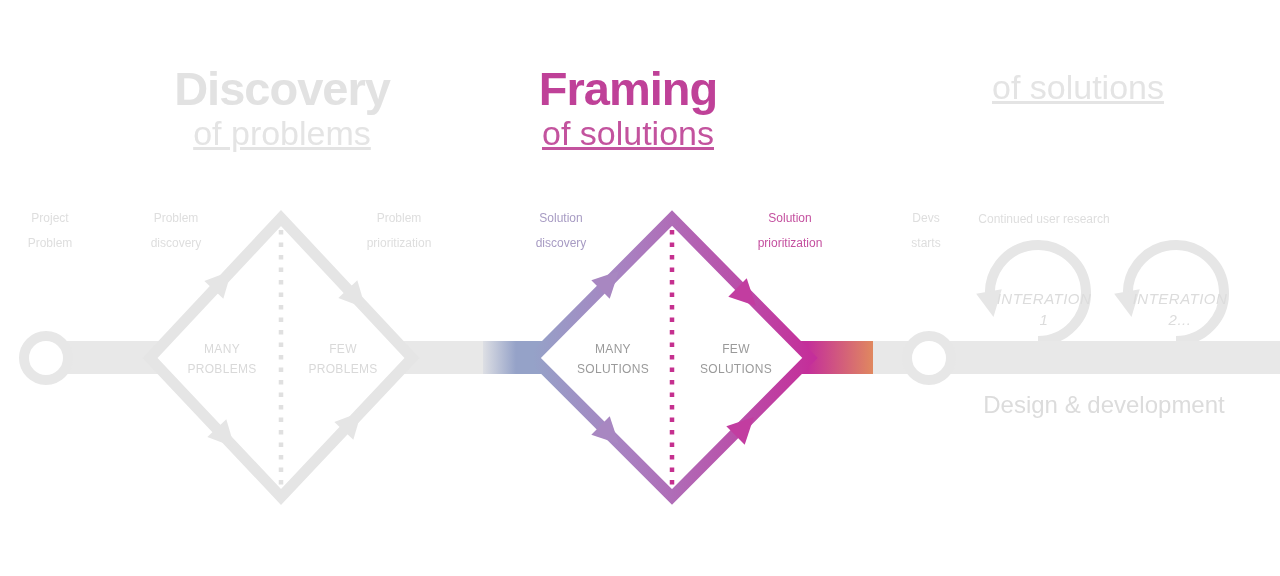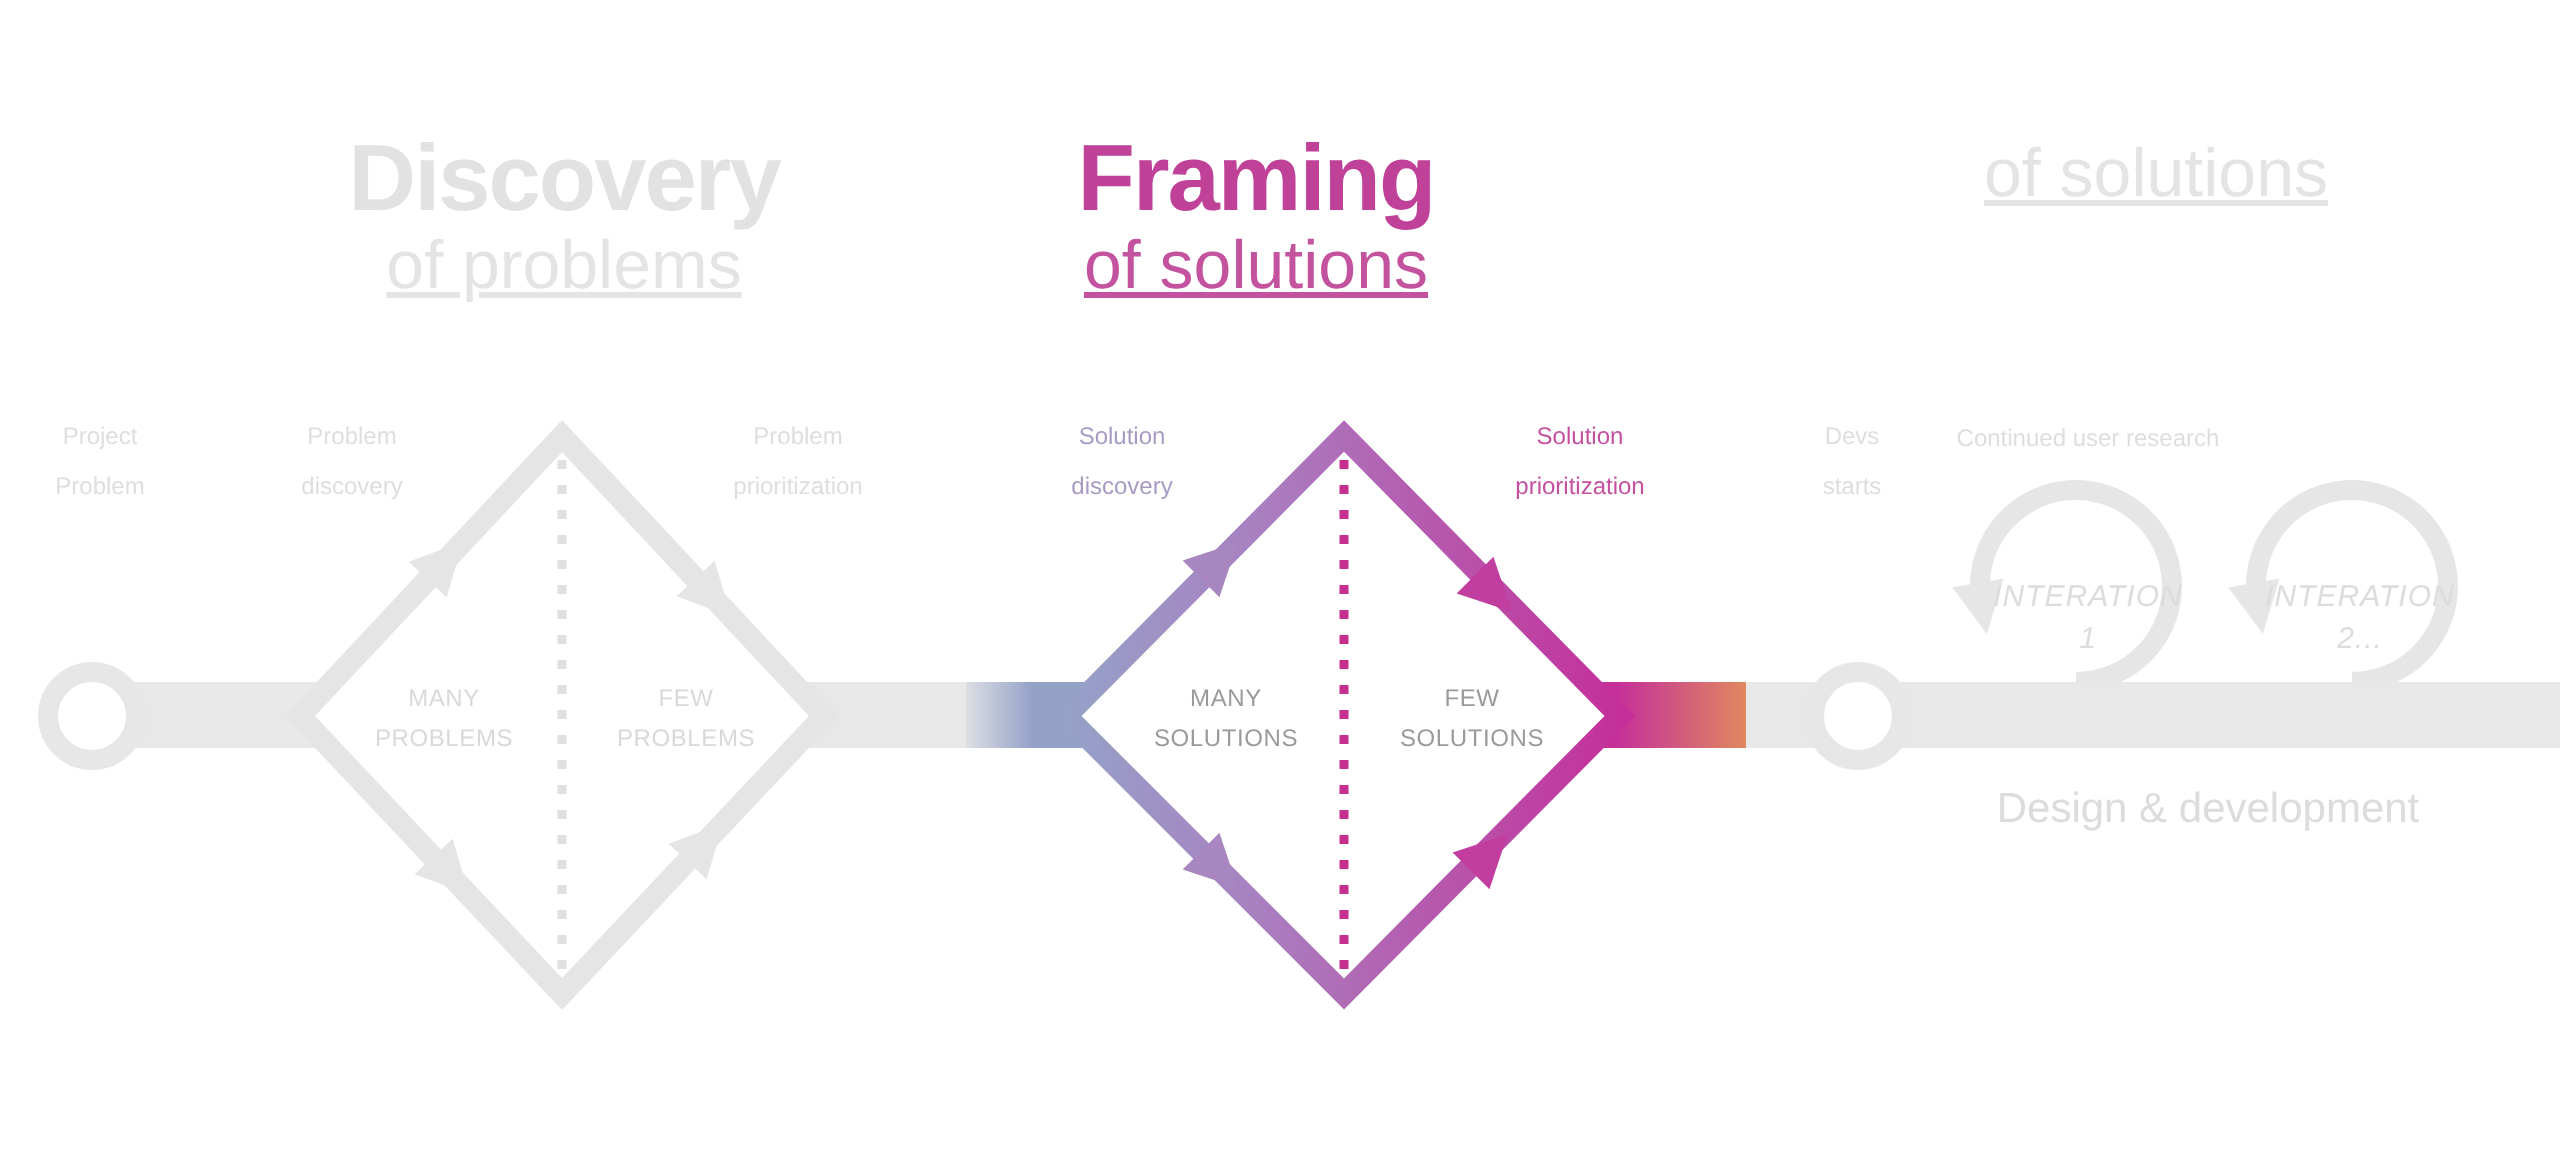--- a/index.html
+++ b/index.html
@@ -13,21 +13,21 @@
   .title-gray .t{color:#e2e2e2;}
   .title-gray .s{color:#e4e4e4;}
   .title-pink .t{color:#bf4198;}
   .title-pink .s{color:#c3539e;}
   .stage{font-size:12px;line-height:25px;color:#dedede;}
   .lavender{color:#a79bc3;}
   .pink-label{color:#c4509f;}
   .dlabel{font-size:12px;line-height:20px;letter-spacing:0.3px;color:#d9d9d9;}
   .dlabel-dark{color:#9a9a9a;}
   .loop-label{font-size:15px;line-height:21px;letter-spacing:0.5px;color:#dcdcdc;font-style:italic;}
-  .design-dev{font-size:21px;line-height:24px;color:#dcdcdc;}
+  .design-dev{font-size:24px;line-height:24px;color:#dcdcdc;}
 </style>
 </head>
 <body>
 
 <div id="stage">
 
   <svg width="1280" height="576" viewBox="0 0 1280 576">
     <defs>
       <linearGradient id="gEntry" gradientUnits="userSpaceOnUse" x1="478" y1="0" x2="516" y2="0">
         <stop offset="0" stop-color="#e8e8e8"></stop>

